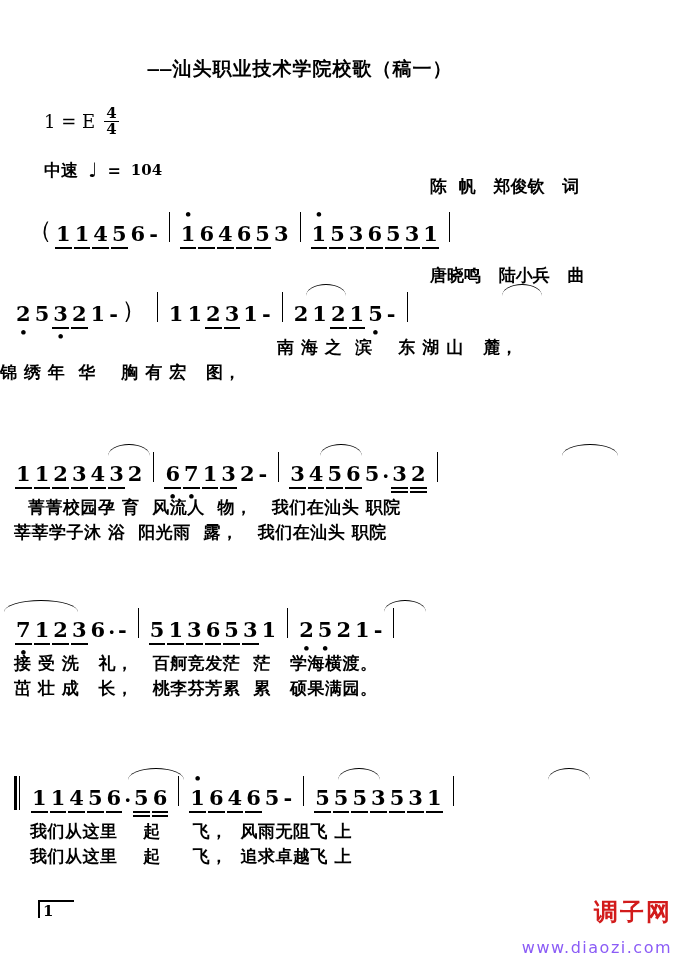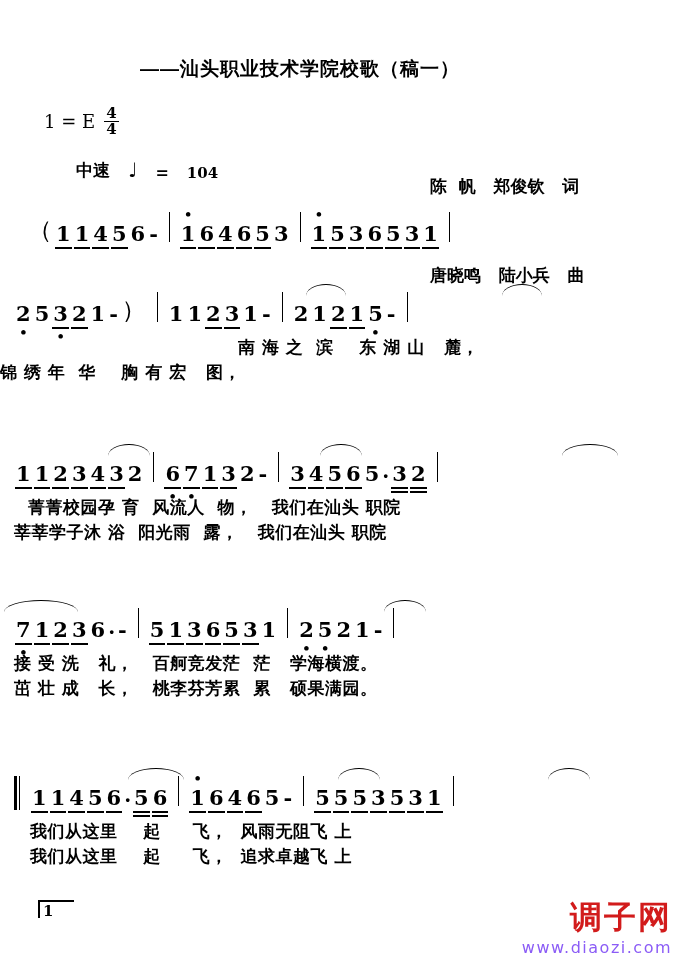--- a/index.html
+++ b/index.html
@@ -16,21 +16,21 @@
     overflow: hidden;
   }
 
   
   .title-row {
     position: absolute;
     top: 56px;
     left: 0;
     width: 600px;
     text-align: center;
-    font-family: Liberation Sans, sans-serif;
+    font-family: Liberation Mono, monospace;
     font-size: 19px;
     font-weight: bold;
     letter-spacing: 1px;
   }
 
   
   .key-block {
     position: absolute;
     top: 106px;
     left: 44px;
@@ -52,24 +52,23 @@
   .frac .num { border-bottom: 1.6px solid #000; padding: 0 2px; }
   .frac .den { padding: 0 2px; }
 
   .tempo-block {
     position: absolute;
     top: 158px;
     left: 44px;
     font-size: 17px;
     font-family: "DejaVu Serif", "Liberation Serif", serif;
     display: flex;
-    align-items: flex-end;
-    gap: 18px;
-    font-weight: bold;
-    margin-left: 32px;
+    align-items: center;
+    gap: 10px;
+    font-weight: bold;
   }
   .tempo-note { font-size: 20px; }
   .tempo-eq { font-size: 16px; }
   .tempo-val { font-size: 15px; }
 
   .credits {
     position: absolute;
     top: 112px;
     left: 430px;
     font-family: "DejaVu Serif", "Liberation Serif", serif;
@@ -205,21 +204,21 @@
     font-size: 15px;
     font-family: "DejaVu Serif","Liberation Serif",serif;
     font-weight: bold;
   }
 
   
   .wm-cn {
     position: absolute;
     right: 28px;
     top: 896px;
-    font-size: 32px;
+    font-size: 24px;
     font-weight: bold;
     color: #d21b1b;
     font-family: "DejaVu Sans", "Liberation Sans", sans-serif;
     letter-spacing: 2px;
   }
   .wm-url {
     position: absolute;
     right: 28px;
     top: 938px;
     font-size: 16px;
@@ -301,21 +300,21 @@
     <span class="dash">-</span>
     <span class="bar"></span>
     <span class="n"><span class="d">2</span></span>
     <span class="n"><span class="d">1</span></span>
     <span class="n u1"><span class="d">2</span></span>
     <span class="n u1"><span class="d">1</span></span>
     <span class="n oct-dn"><span class="d">5</span></span>
     <span class="dash">-</span>
     <span class="bar"></span>
   </div>
-  <div class="lyric-line" style="padding-left:238px; margin-top:10px;">南 海 之  滨    东 湖 山   麓，</div>
+  <div class="lyric-line" style="padding-left:238px; margin-top:10px;margin-left:39px;">南 海 之  滨    东 湖 山   麓，</div>
   <div class="lyric-line" style="">锦 绣 年  华    胸 有 宏   图，</div>
 </div>
 
 <div class="system" style="top:448px;">
   <div class="music-line" style="padding-left:14px; position:relative;">
     <span class="slur" style="left:108px; top:-4px; width:42px;"></span>
     <span class="slur" style="left:320px; top:-4px; width:42px;"></span>
     <span class="slur" style="left:562px; top:-4px; width:56px;"></span>
     <span class="n u1"><span class="d">1</span></span>
     <span class="n u1"><span class="d">1</span></span>

